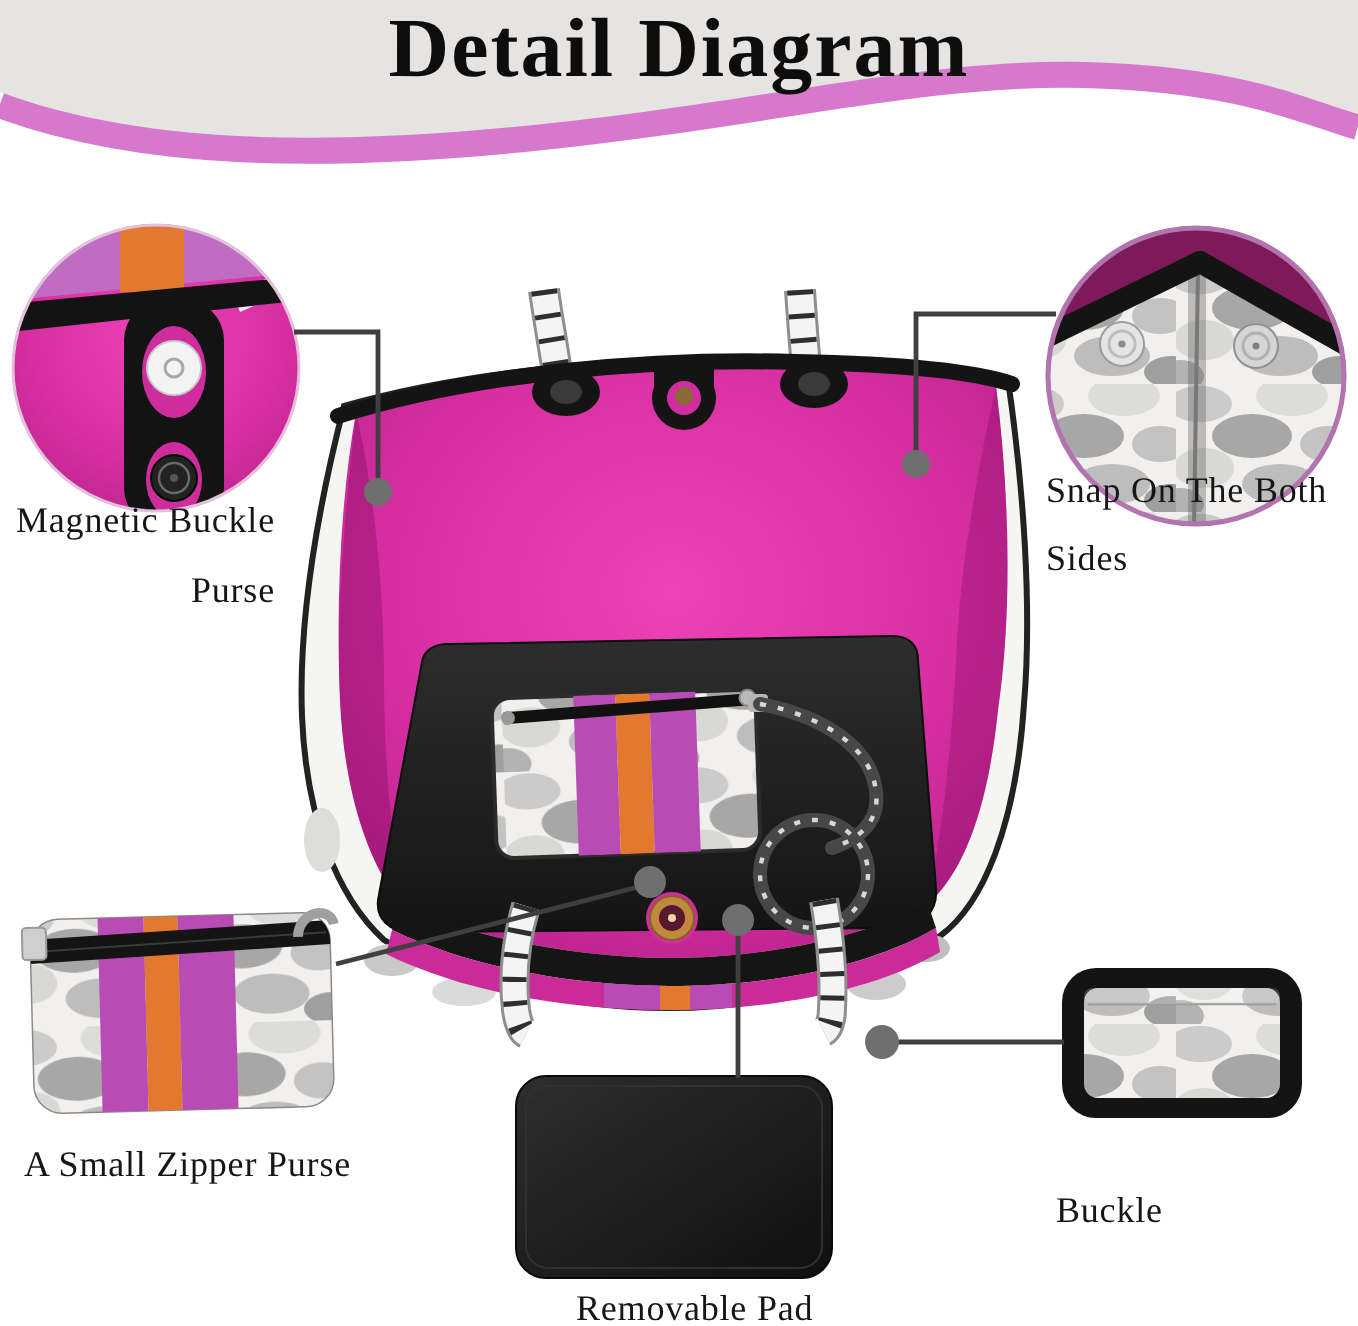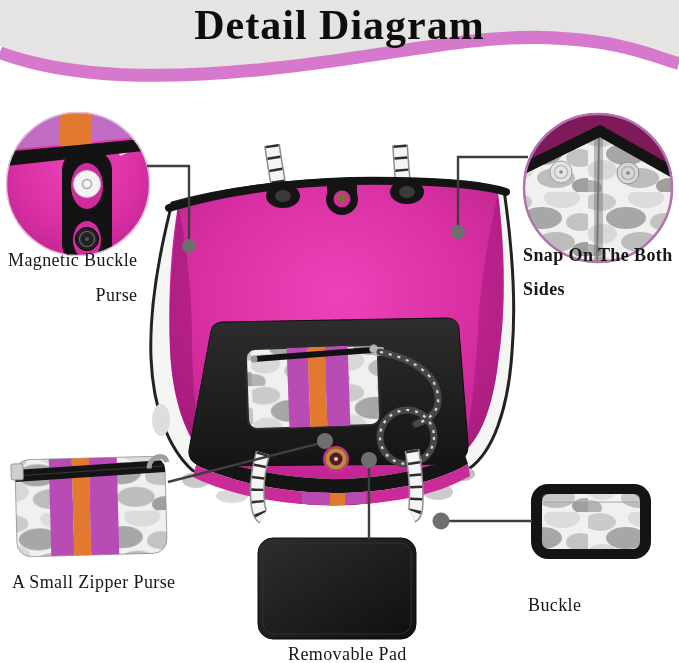--- a/index.html
+++ b/index.html
@@ -13,21 +13,21 @@
     font-family:"Liberation Serif", serif;font-weight:bold;font-size:42px;
     letter-spacing:1px;color:#0d0d0d;
   }
   .label{
     position:absolute;font-family:"Liberation Serif", serif;
     font-size:18px;color:#161616;letter-spacing:0.4px;white-space:nowrap;
   }
   .label .line{display:block;}
   .lbl-magnetic{left:8px;top:250px;text-align:right;}
   .lbl-magnetic .line{margin-bottom:14px;}
-  .lbl-snap{left:523px;top:245px;font-weight:bold;}
+  .lbl-snap{left:523px;top:235px;}
   .lbl-snap .line{margin-bottom:13px;}
   .lbl-purse{left:12px;top:572px;}
   .lbl-pad{left:288px;top:644px;}
   .lbl-sheath{left:528px;top:595px;}
   .lbl-sheath .line{margin-bottom:10px;}
 </style>
 </head>
 <body>
 
 <svg width="679" height="663" viewBox="0 0 679 663">

